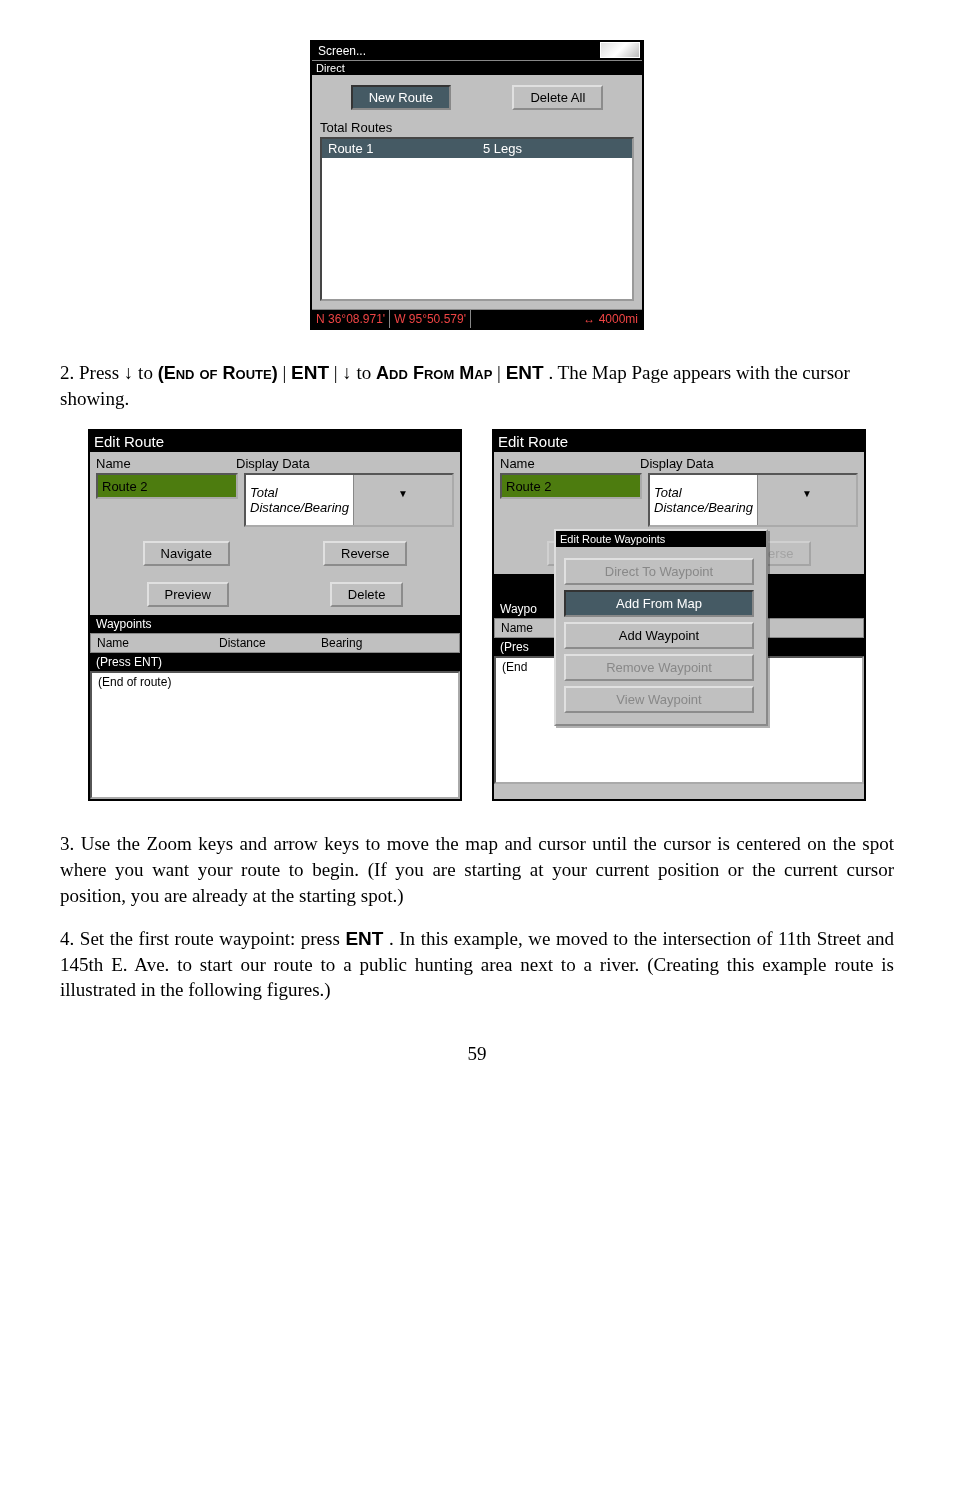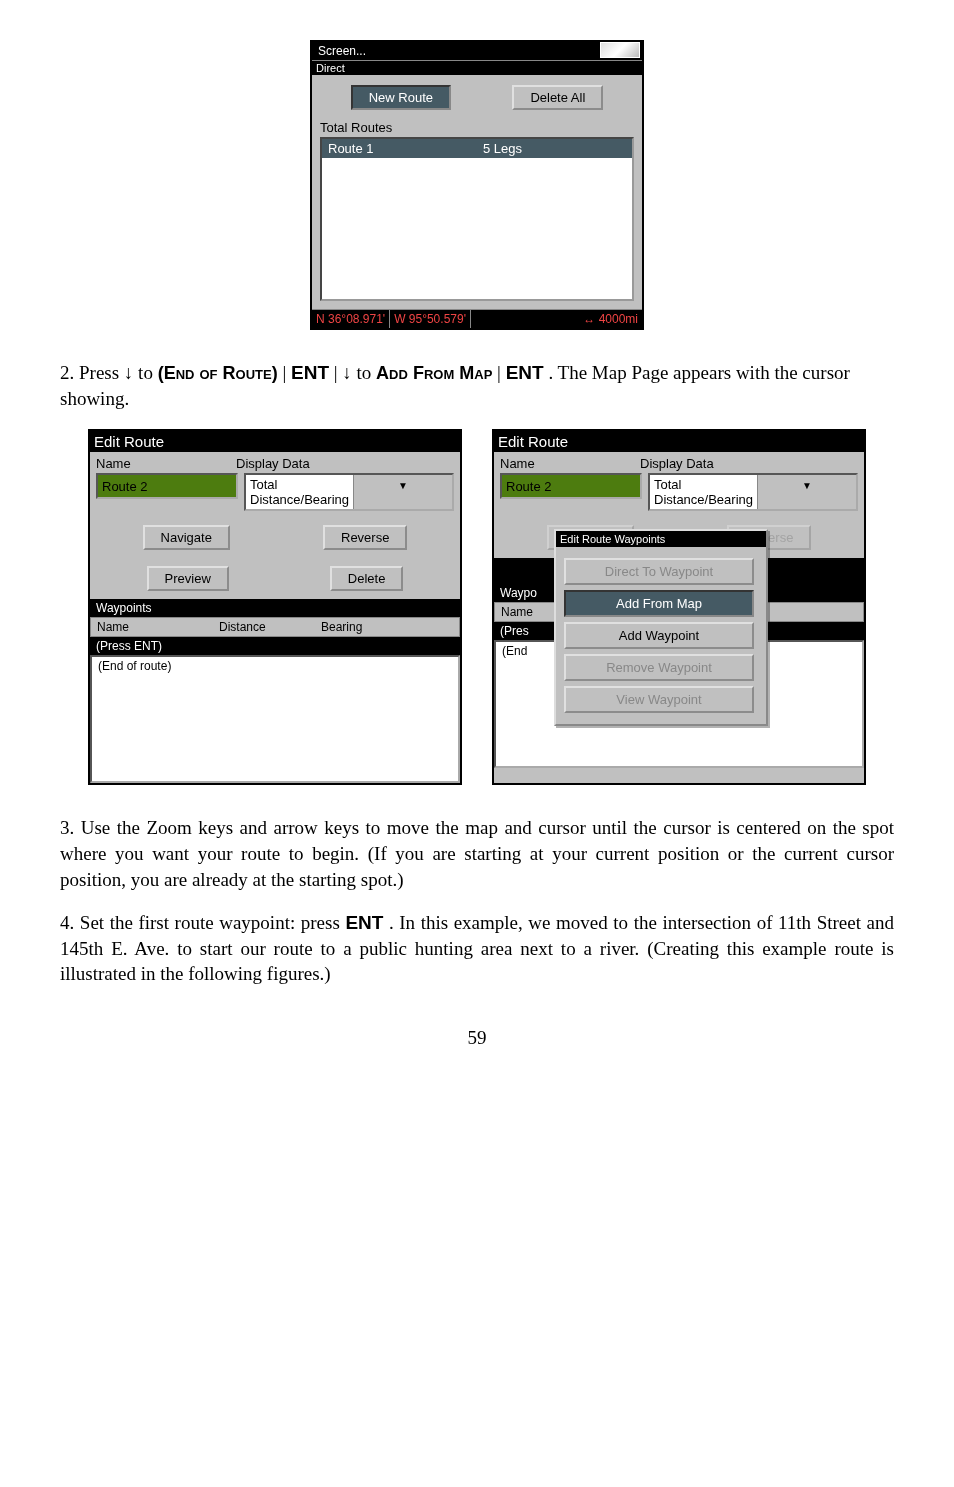--- a/index.html
+++ b/index.html
@@ -144,22 +144,23 @@
     display: flex;
     align-items: center;
   }
   .dropdown {
     display: flex;
     border: 2px inset #aaa;
     background: #fff;
   }
   .dropdown > span {
     flex: 1;
-    padding: 2px 4px;
-    font-size: 13px;
+    padding: 10px 4px;
+    font-size: 13px;
+    font-style: italic;
   }
   .dropdown .arrow {
     width: 16px;
     background: #c0c0c0;
     border-left: 1px solid #888;
     text-align: center;
     font-size: 10px;
     line-height: 18px;
   }
   .btn-row {

